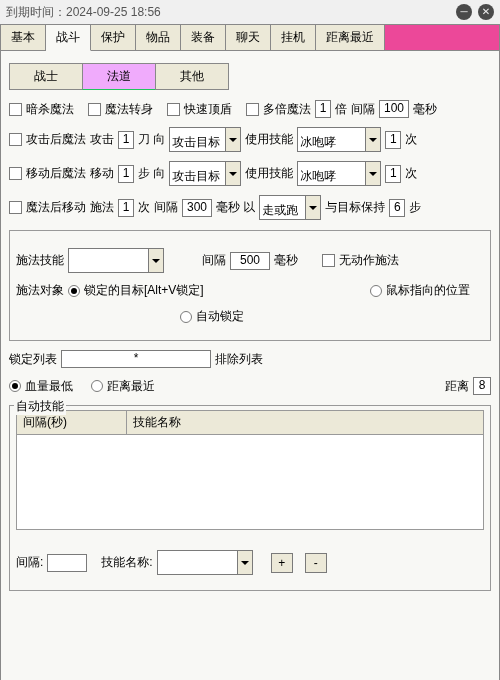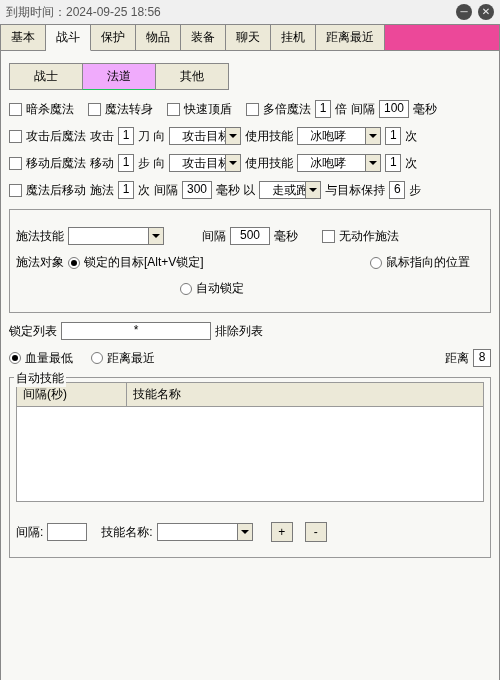--- a/index.html
+++ b/index.html
@@ -12,21 +12,21 @@
 .tabs1 .t{padding:4px 10px;border-right:1px solid #888;background:#ece9d8;cursor:pointer;border-bottom:1px solid #888}
 .tabs1 .t.active{background:#f8f8f5;border-bottom:1px solid #f8f8f5;position:relative}
 .tabs1 .filler{flex:1;border-bottom:1px solid #888}
 .panel{border:1px solid #888;border-top:none;background:#f8f8f5;padding:8px;height:648px}
 .tabs2{display:flex;margin:4px 0 10px 0}
 .tabs2 .t{padding:4px 24px;border:1px solid #888;background:#ece9d8;margin-right:-1px;cursor:pointer}
 .tabs2 .t.active{background:#f0abfc;border-bottom:1px solid #22c55e}
 .row{display:flex;align-items:center;gap:4px;margin:9px 0;flex-wrap:nowrap;white-space:nowrap}
 .cb{width:13px;height:13px;border:1px solid #7a7a7a;background:#fff;display:inline-block;cursor:pointer;flex:none}
 .inp{border:1px solid #7a7a7a;background:#fff;height:18px;padding:0 2px;text-align:center}
-.sel{border:1px solid #7a7a7a;background:#fff;height:18px;display:inline-flex;align-items:flex-start;position:relative;padding-right:16px;padding-left:12px}
+.sel{border:1px solid #7a7a7a;background:#fff;height:25px;display:inline-flex;align-items:flex-end;position:relative;padding-right:16px;padding-left:2px}
 .sel .arrow{position:absolute;right:0;top:0;bottom:0;width:15px;border-left:1px solid #7a7a7a;background:#ece9d8;display:flex;align-items:center;justify-content:center}
 .sel .arrow::after{content:"";border-left:4px solid transparent;border-right:4px solid transparent;border-top:4px solid #000}
 .radio{width:12px;height:12px;border:1px solid #7a7a7a;border-radius:50%;background:#fff;display:inline-flex;align-items:center;justify-content:center;cursor:pointer;flex:none}
 .radio.checked::after{content:"";width:6px;height:6px;background:#000;border-radius:50%}
 .fs{border:1px solid #999;padding:8px 6px 6px 6px;margin:10px 0 6px 0;position:relative}
 .fs .legend{position:absolute;top:-8px;left:4px;background:#f8f8f5;padding:0 2px}
 .tbl{border:1px solid #999;height:120px;background:#fff}
 .tbl .hdr{display:flex;background:#ece9d8;border-bottom:1px solid #999}
 .tbl .hdr .c{padding:3px 6px;border-right:1px solid #999}
 .btn{border:1px solid #7a7a7a;background:#ece9d8;width:22px;height:20px;display:inline-flex;align-items:center;justify-content:center;cursor:pointer}

